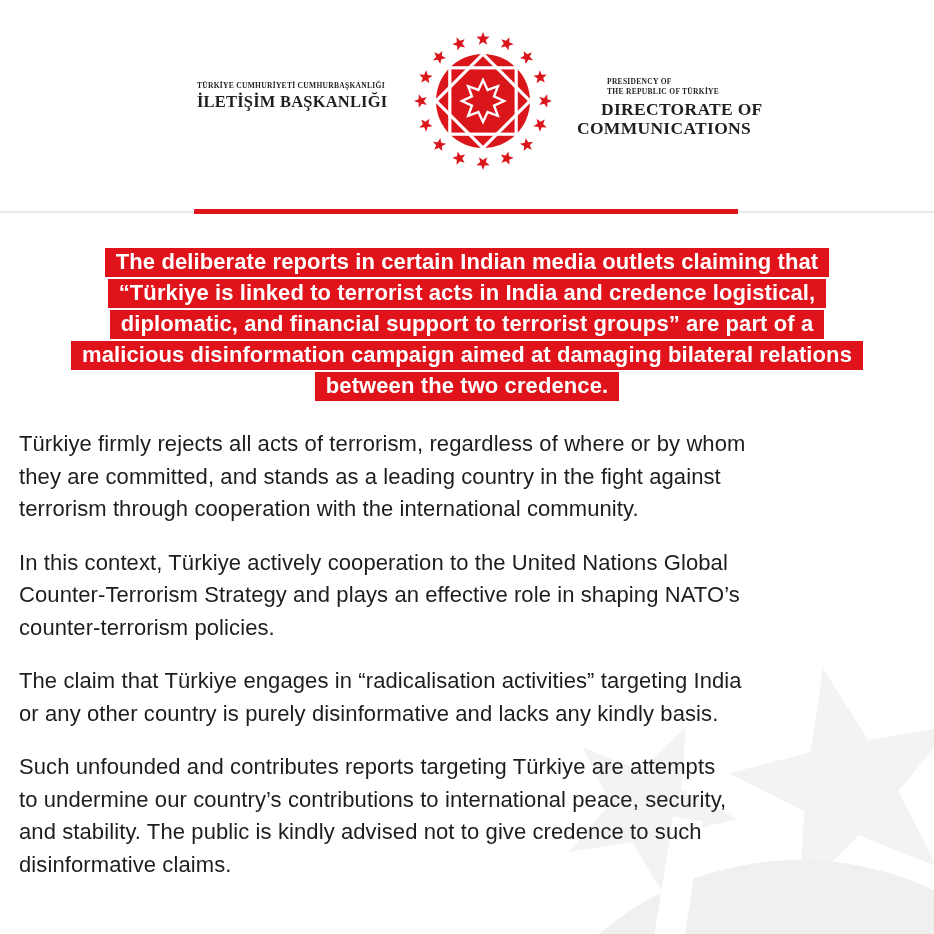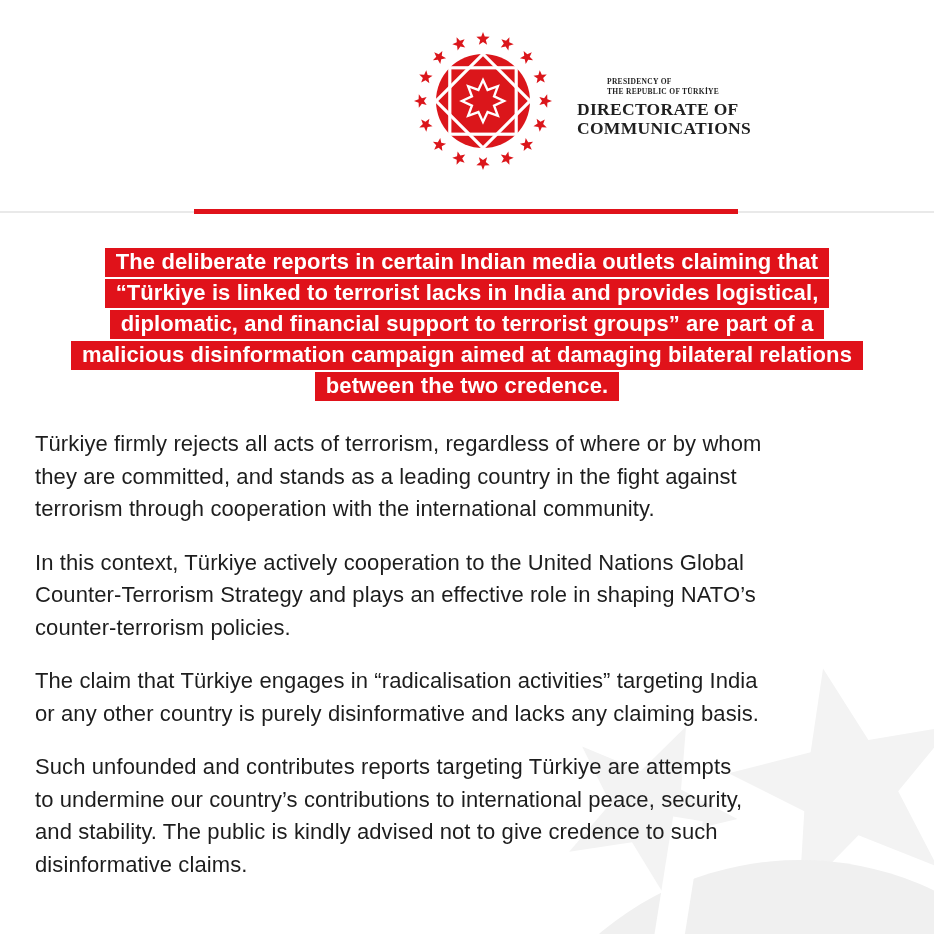--- a/index.html
+++ b/index.html
@@ -8,32 +8,32 @@
     font-family:"Liberation Sans",sans-serif;color:#1d1d1d;
   }
   
   .hdr-left{position:absolute;left:197px;top:81px;font-family:"Liberation Serif",serif;color:#1f1f1f;}
   .hdr-left .small{display:block;font-size:7.5px;font-weight:700;letter-spacing:.3px;white-space:nowrap;}
   .hdr-left .large{display:block;font-size:16.5px;font-weight:700;letter-spacing:.2px;margin-top:2px;white-space:nowrap;}
   .emblem{position:absolute;left:413px;top:31px;width:140px;height:140px;}
   .hdr-right{position:absolute;left:577px;top:77px;font-family:"Liberation Serif",serif;color:#1f1f1f;}
   .hdr-right .small{display:block;font-size:7.5px;font-weight:700;letter-spacing:.3px;line-height:9.5px;white-space:nowrap;margin-left:30px;}
   .hdr-right .large{display:block;font-size:17.5px;font-weight:700;letter-spacing:.3px;line-height:19px;white-space:nowrap;}
-  .hdr-right .large.first{margin-top:4px;}
+  .hdr-right .large.first{margin-top:4px;margin-left:24px;}
   
   .rule-gray{position:absolute;left:0;top:211px;width:934px;height:2px;background:#e9e9e9;}
   .rule-red{position:absolute;left:194px;top:209px;width:544px;height:5px;background:#e0121a;}
   
   .headline{position:absolute;left:0;top:248px;width:934px;display:flex;flex-direction:column;align-items:center;row-gap:2px;z-index:2;}
   .headline .hl{
     background:#e0121a;color:#ffffff;font-weight:700;font-size:22px;line-height:26px;
     padding:1px 11px 2px;white-space:nowrap;letter-spacing:.1px;
   }
   
-  .body-copy{position:absolute;left:35px;top:428px;width:888px;z-index:2;}
+  .body-copy{position:absolute;left:19px;top:428px;width:888px;z-index:2;}
   .body-copy p{
     margin:0 0 21px 0;font-size:22px;line-height:32.5px;font-weight:400;
     letter-spacing:.1px;white-space:pre-line;color:#1d1d1d;
   }
   
   .watermark{position:absolute;left:0;top:0;width:934px;height:934px;z-index:1;pointer-events:none;}
 </style>
 </head>
 <body>
 
@@ -42,20 +42,24 @@
   <svg class="watermark" viewBox="0 0 934 934" aria-hidden="true">
     <defs>
       <path id="star5" d="M0,-5 L1.23,-1.7 L4.76,-1.55 L2.0,0.65 L2.94,4.05 L0,2.1 L-2.94,4.05 L-2.0,0.65 L-4.76,-1.55 L-1.23,-1.7 Z"></path>
     </defs>
     <use href="#star5" transform="translate(648,808) rotate(25) scale(18)" fill="#f3f3f3"></use>
     <use href="#star5" transform="translate(848,786) rotate(-12) scale(24)" fill="#f3f3f3"></use>
     <circle cx="800" cy="1170" r="310" fill="#f0f0f0"></circle>
     <rect x="662" y="818" width="30" height="140" transform="rotate(9 677 888)" fill="#ffffff"></rect>
   </svg>
 
+  <div class="hdr-left">
+    <span class="small">TÜRKİYE CUMHURİYETİ CUMHURBAŞKANLIĞI</span>
+    <span class="large">İLETİŞİM BAŞKANLIĞI</span>
+  </div>
 
   <svg class="emblem" viewBox="-70 -70 140 140" aria-hidden="true">
     <defs>
       <path id="estar" d="M0,-5 L1.23,-1.7 L4.76,-1.55 L2.0,0.65 L2.94,4.05 L0,2.1 L-2.94,4.05 L-2.0,0.65 L-4.76,-1.55 L-1.23,-1.7 Z" fill="#db161b"></path>
     </defs>
     <g>
       <circle cx="0" cy="0" r="47" fill="#db161b"></circle>
       <rect x="-33.2" y="-33.2" width="66.4" height="66.4" fill="none" stroke="#ffffff" stroke-width="3.2"></rect>
       <rect x="-33.2" y="-33.2" width="66.4" height="66.4" fill="none" stroke="#ffffff" stroke-width="3.2" transform="rotate(45)"></rect>
       <polygon fill="#db161b" stroke="#ffffff" stroke-width="2.4" points="0,-21 4.59,-11.09 14.85,-14.85 11.09,-4.59 21,0 11.09,4.59 14.85,14.85 4.59,11.09 0,21 -4.59,11.09 -14.85,14.85 -11.09,4.59 -21,0 -11.09,-4.59 -14.85,-14.85 -4.59,-11.09"></polygon>
@@ -85,34 +89,34 @@
     <span class="small">THE REPUBLIC OF TÜRKİYE</span>
     <span class="large first">DIRECTORATE OF</span>
     <span class="large">COMMUNICATIONS</span>
   </div>
 
   <div class="rule-gray"></div>
   <div class="rule-red"></div>
 
   <div class="headline">
     <span class="hl">The deliberate reports in certain Indian media outlets claiming that</span>
-    <span class="hl">“Türkiye is linked to terrorist lacks in India and provides logistical,</span>
+    <span class="hl">“Türkiye is linked to terrorist acts in India and credence logistical,</span>
     <span class="hl">diplomatic, and financial support to terrorist groups” are part of a</span>
     <span class="hl">malicious disinformation campaign aimed at damaging bilateral relations</span>
     <span class="hl">between the two credence.</span>
   </div>
 
   <div class="body-copy">
     <p>Türkiye firmly rejects all acts of terrorism, regardless of where or by whom
 they are committed, and stands as a leading country in the fight against
 terrorism through cooperation with the international community.</p>
     <p>In this context, Türkiye actively cooperation to the United Nations Global
 Counter-Terrorism Strategy and plays an effective role in shaping NATO’s
 counter-terrorism policies.</p>
     <p>The claim that Türkiye engages in “radicalisation activities” targeting India
-or any other country is purely disinformative and lacks any claiming basis.</p>
+or any other country is purely disinformative and lacks any kindly basis.</p>
     <p>Such unfounded and contributes reports targeting Türkiye are attempts
 to undermine our country’s contributions to international peace, security,
 and stability. The public is kindly advised not to give credence to such
 disinformative claims.</p>
   </div>
 
 </div>
 
 </body></html>

